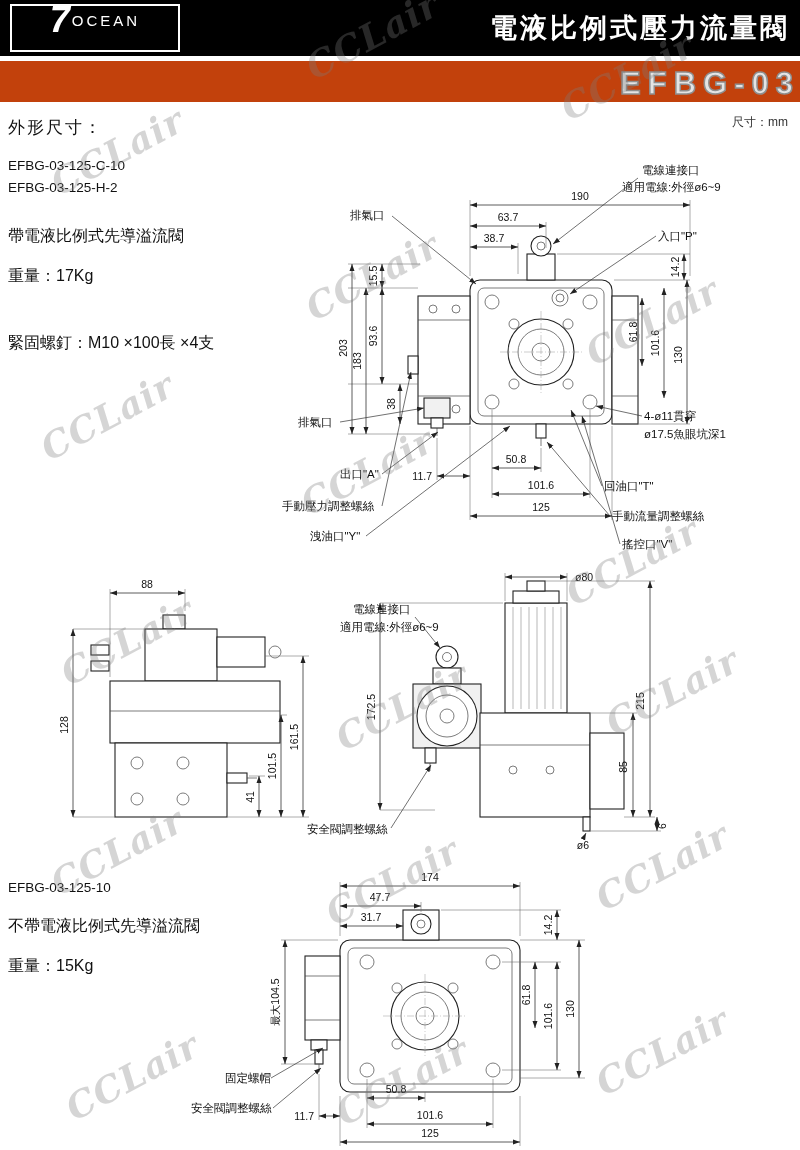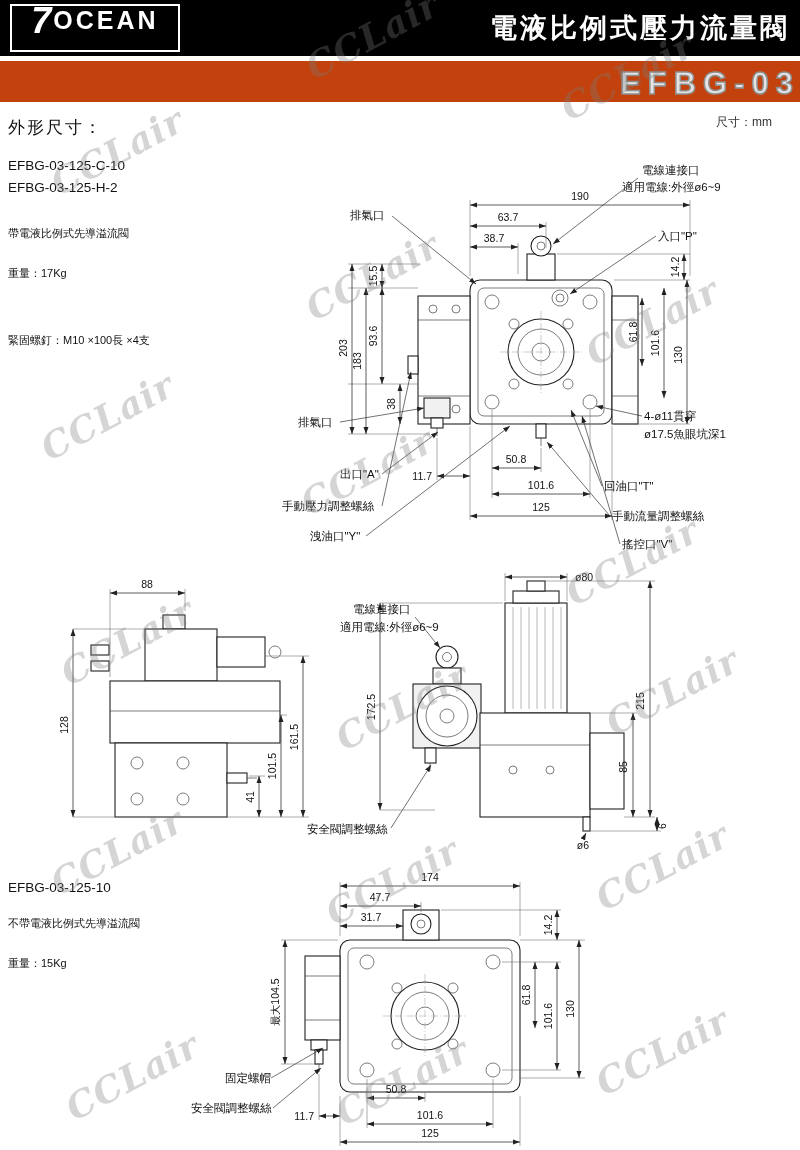--- a/index.html
+++ b/index.html
@@ -7,37 +7,37 @@
   .page { position:relative; width:800px; height:1150px; margin:0 auto; background:#fff;
           font-family:"Liberation Sans", sans-serif; color:#111; overflow:hidden; }
 
   
   .topbar { position:absolute; left:0; top:0; width:800px; height:56px; background:#000;
             display:flex; align-items:center; justify-content:space-between; padding:0 10px; }
   .logo { width:170px; height:48px; border:2px solid #fff; background:#000;
           display:flex; flex-direction:column; }
   .logo-top { flex:1; display:flex; align-items:center; justify-content:center; }
   .logo-seven { color:#fff; font-size:36px; font-weight:bold; font-style:italic; line-height:28px; margin-right:2px; }
-  .logo-ocean { color:#fff; font-size:25px; font-weight:bold; letter-spacing:3px; }
+  .logo-ocean { color:#fff; font-size:15px; font-weight:normal; letter-spacing:3px; }
   .logo-sub { background:#fff; color:#000; font-size:11px; font-weight:bold; text-align:center;
               letter-spacing:4px; line-height:15px;margin-top:44px; }
   .page-title { color:#fff; font-size:27px; font-weight:bold; letter-spacing:3px; }
 
   
   .model-band { position:absolute; left:0; top:61px; width:800px; height:41px; background:#c2410c;
                 display:flex; align-items:flex-end; justify-content:flex-end; }
   .model-code { font-size:31px; font-weight:bold; letter-spacing:7px; color:#e4e4e4;
                 -webkit-text-stroke:1.5px #8f8f8f; }
 
   .sec-title { position:absolute; left:8px; top:116px; font-size:17px; letter-spacing:2px; }
-  .unit { position:absolute; right:28px; top:114px; font-size:12px; color:#333; }
+  .unit { position:absolute; right:12px; top:114px; font-size:12px; color:#333; }
 
   .tline { position:absolute; left:8px; white-space:nowrap; }
   .mdl { font-size:13.5px; }
-  .desc { font-size:11px; }
+  .desc { font-size:16px; }
 
   
   svg.drw { position:absolute; overflow:visible; }
   svg text { font-size:10.5px; fill:#111; font-family:"Liberation Sans", sans-serif; }
   svg text.lbl { font-size:11.5px; }
   .body-line { stroke:#222; stroke-width:1.1; fill:#fff; }
   .body-fill { fill:#f1f1f1; }
   .thin  { stroke:#444; stroke-width:0.7; fill:none; }
   .dim   { stroke:#333; stroke-width:0.8; fill:none; }
   .ext   { stroke:#666; stroke-width:0.55; fill:none; }

